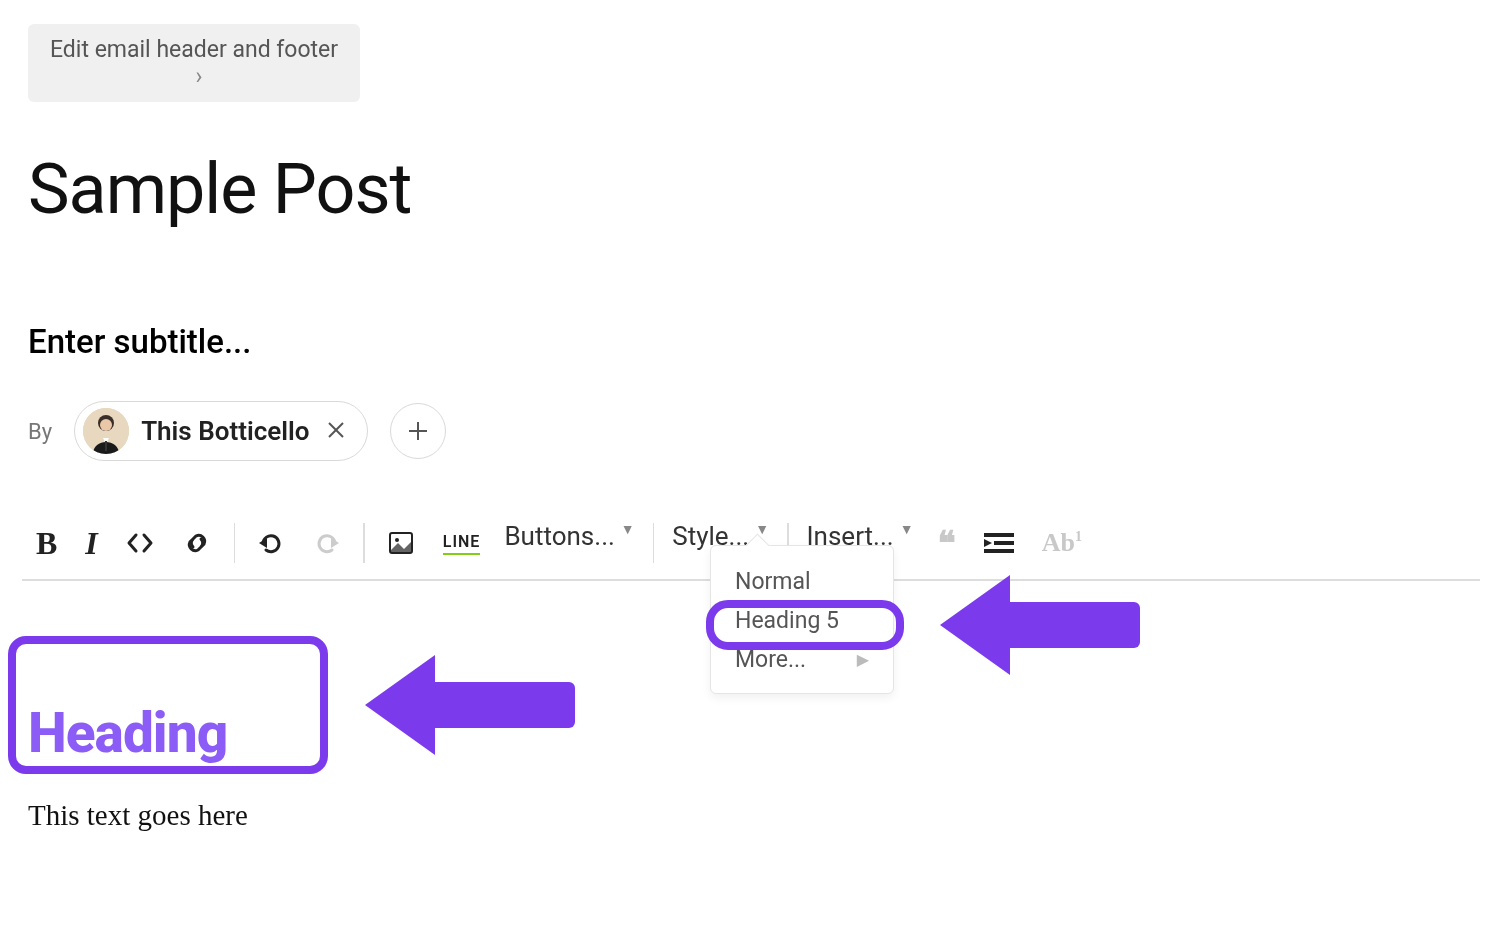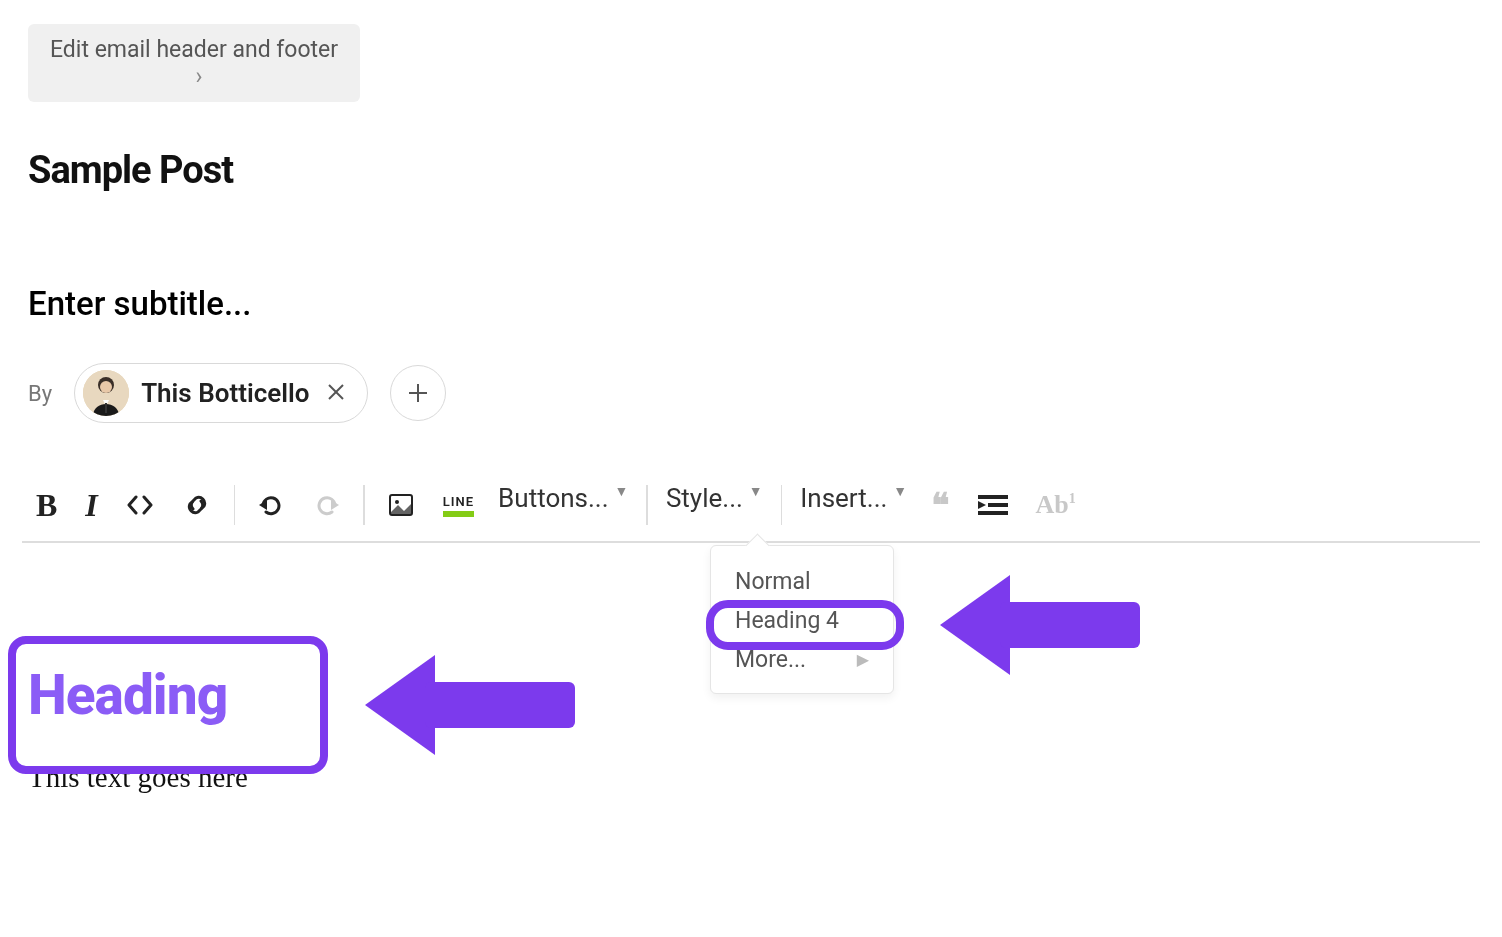--- a/index.html
+++ b/index.html
@@ -18,22 +18,22 @@
       color: #555;
       font-size: 23px;
       padding: 12px 22px;
       border-radius: 6px;
       margin: 24px 0 0 28px;
       cursor: pointer;
       flex-direction: column;
     }
     .top-link .chev { margin-left: 10px; color: #888; }
     .title {
-      font-size: 38px;
-      font-weight: 700;
+      font-size: 70px;
+      font-weight: 400;
       color: #111;
       margin: 46px 0 0 28px;
       letter-spacing: -1px;
     }
     .subtitle {
       font-size: 33px;
       font-weight: 500;
       color: #000000;
       margin: 92px 0 0 28px;
     }
@@ -82,22 +82,22 @@
       cursor: pointer;
       color: #222;
     }
     .tb-text { font-size: 26px; color: #333; display: flex; align-items: flex-start; gap: 6px; padding: 0 10px; }
     .tb-text .caret { font-size: 14px; color: #888; }
     .tb-sep { width: 1.5px; height: 40px; background: #ddd; margin: 0 8px; }
     .disabled { color: #ccc; }
     .bold-b { font-family: "Times New Roman", serif; font-weight: 900; font-size: 32px; }
     .italic-i { font-family: "Times New Roman", serif; font-style: italic; font-weight: 700; font-size: 32px; }
     .line-icon {
-      font-size: 13px; letter-spacing: 1px; font-weight: 600;
-      border-bottom: 6px solid #84cc16; padding-bottom: 2px;
+      font-size: 16px; letter-spacing: 1px; font-weight: 600;
+      border-bottom: 2px solid #84cc16; padding-bottom: 2px;
     }
     .quote-icon { font-size: 34px; color: #c8c8c8; font-family: "Times New Roman", serif; font-weight: 700; }
     .ab-icon { font-family: "Times New Roman", serif; font-size: 26px; color: #c8c8c8; font-weight: 600; }
     .ab-icon sup { font-size: 14px; }
 
     .dropdown {
       position: absolute;
       top: 545px;
       left: 710px;
       width: 184px;
@@ -287,21 +287,21 @@
       <polygon points="0,8 8,12 0,16" fill="#222"></polygon>
     </svg>
   </div>
   <div class="tb-btn">
       <span class="ab-icon">Ab<sup>1</sup></span>
     </div>
 </div>
 
 <div class="dropdown">
   <div class="dd-item">Normal</div>
-  <div class="dd-item">Heading 4</div>
+  <div class="dd-item">Heading 5</div>
   <div class="dd-item dd-more">
     <span>More...</span>
     <span class="arrow">▶</span>
   </div>
 </div>
 
 <div class="heading-sample">Heading</div>
 <div class="body-text">This text goes here</div>
 
 <div id="hl-heading" class="highlight-box"></div>

